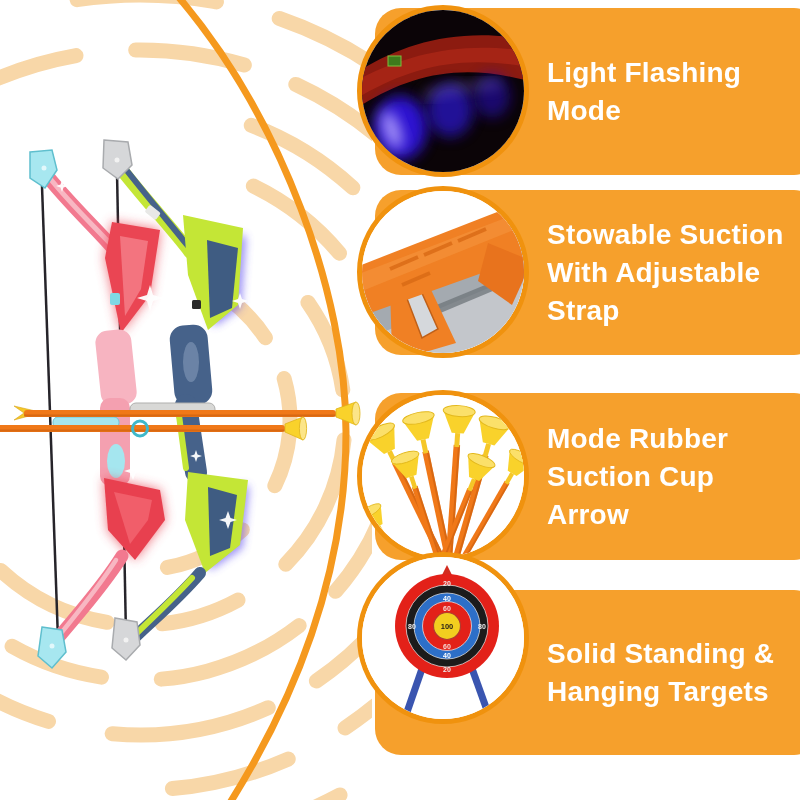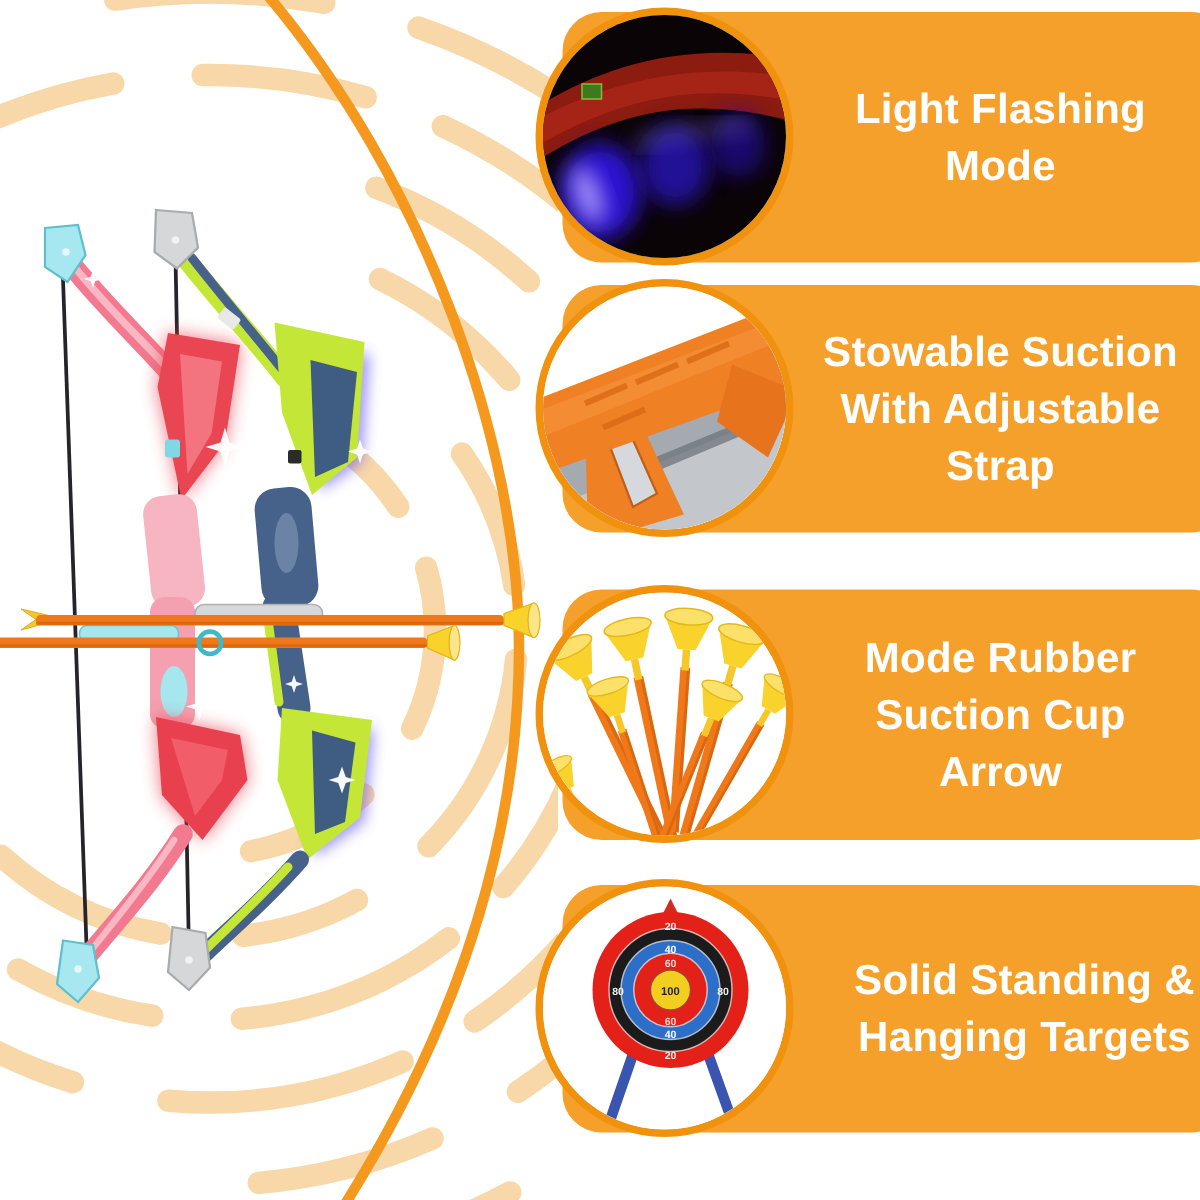--- a/index.html
+++ b/index.html
@@ -14,31 +14,30 @@
     position:absolute;left:375px;width:445px;background:#F6A02C;border-radius:26px;
   }
   .card.c1{top:8px;height:167px;}
   .card.c2{top:190px;height:165px;}
   .card.c3{top:393px;height:167px;}
   .card.c4{top:590px;height:165px;}
   .title{
     position:absolute;left:172px;top:50%;transform:translateY(-50%);
     width:240px;font-size:28px;font-weight:700;color:#ffffff;line-height:1.36;
     letter-spacing:.2px;
-    text-align:center;
   }
   .card.c4 .title{width:272px;}
   .photo{
     position:absolute;left:357px;width:162px;height:162px;border-radius:50%;
     border:5px solid #F0920E;overflow:hidden;background:#fff;z-index:3;
   }
   .photo.p1{top:5px;}
   .photo.p2{top:186px;}
   .photo.p3{top:390px;}
-  .photo.p4{top:586px;}
+  .photo.p4{top:552px;}
 </style>
 </head>
 <body>
 
 <div class="stage">
 
   <svg class="bg-decor" width="800" height="800" viewBox="0 0 800 800">
     <defs>
       <clipPath id="leftClip">
           <rect x="0" y="0" width="372" height="800"></rect>

